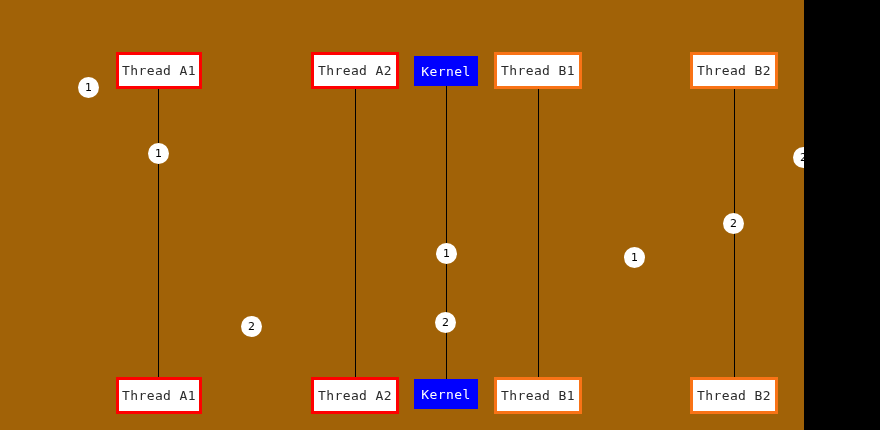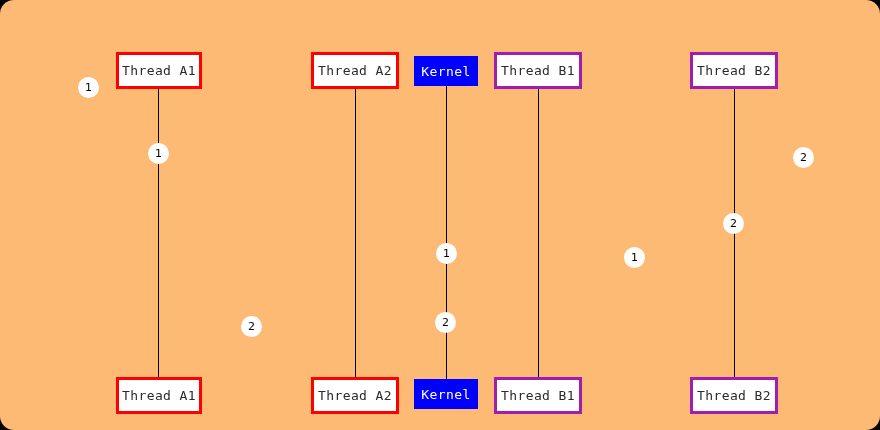--- a/index.html
+++ b/index.html
@@ -6,25 +6,24 @@
   html, body {
     margin: 0;
     padding: 0;
     background: #000000;
   }
   body {
     font-family: "DejaVu Sans Mono", "Liberation Mono", monospace;
   }
   #canvas {
     position: relative;
-    width: 880px;
+    width: 804px;
     height: 430px;
-    background: #fdba74;
+    background: #a16207;
     overflow: hidden;
-    border-radius: 14px;
   }
 
   
   .lifeline {
     position: absolute;
     width: 1px;
     background: #000000;
   }
 
   
@@ -40,21 +39,21 @@
     white-space: nowrap;
     z-index: 5;
   }
   .participant.pt-thread-a {
     background: #FFFFFF;
     border: 3px solid #FF0000;
     color: #2B2B2B;
   }
   .participant.pt-thread-b {
     background: #FFFFFF;
-    border: 3px solid #a21caf;
+    border: 3px solid #f97316;
     color: #2B2B2B;
   }
   .participant.pt-kernel {
     background: #0000FF;
     border: 1px solid #0000FF;
     color: #FFFFFF;
     align-items: center;
   }
 
   

